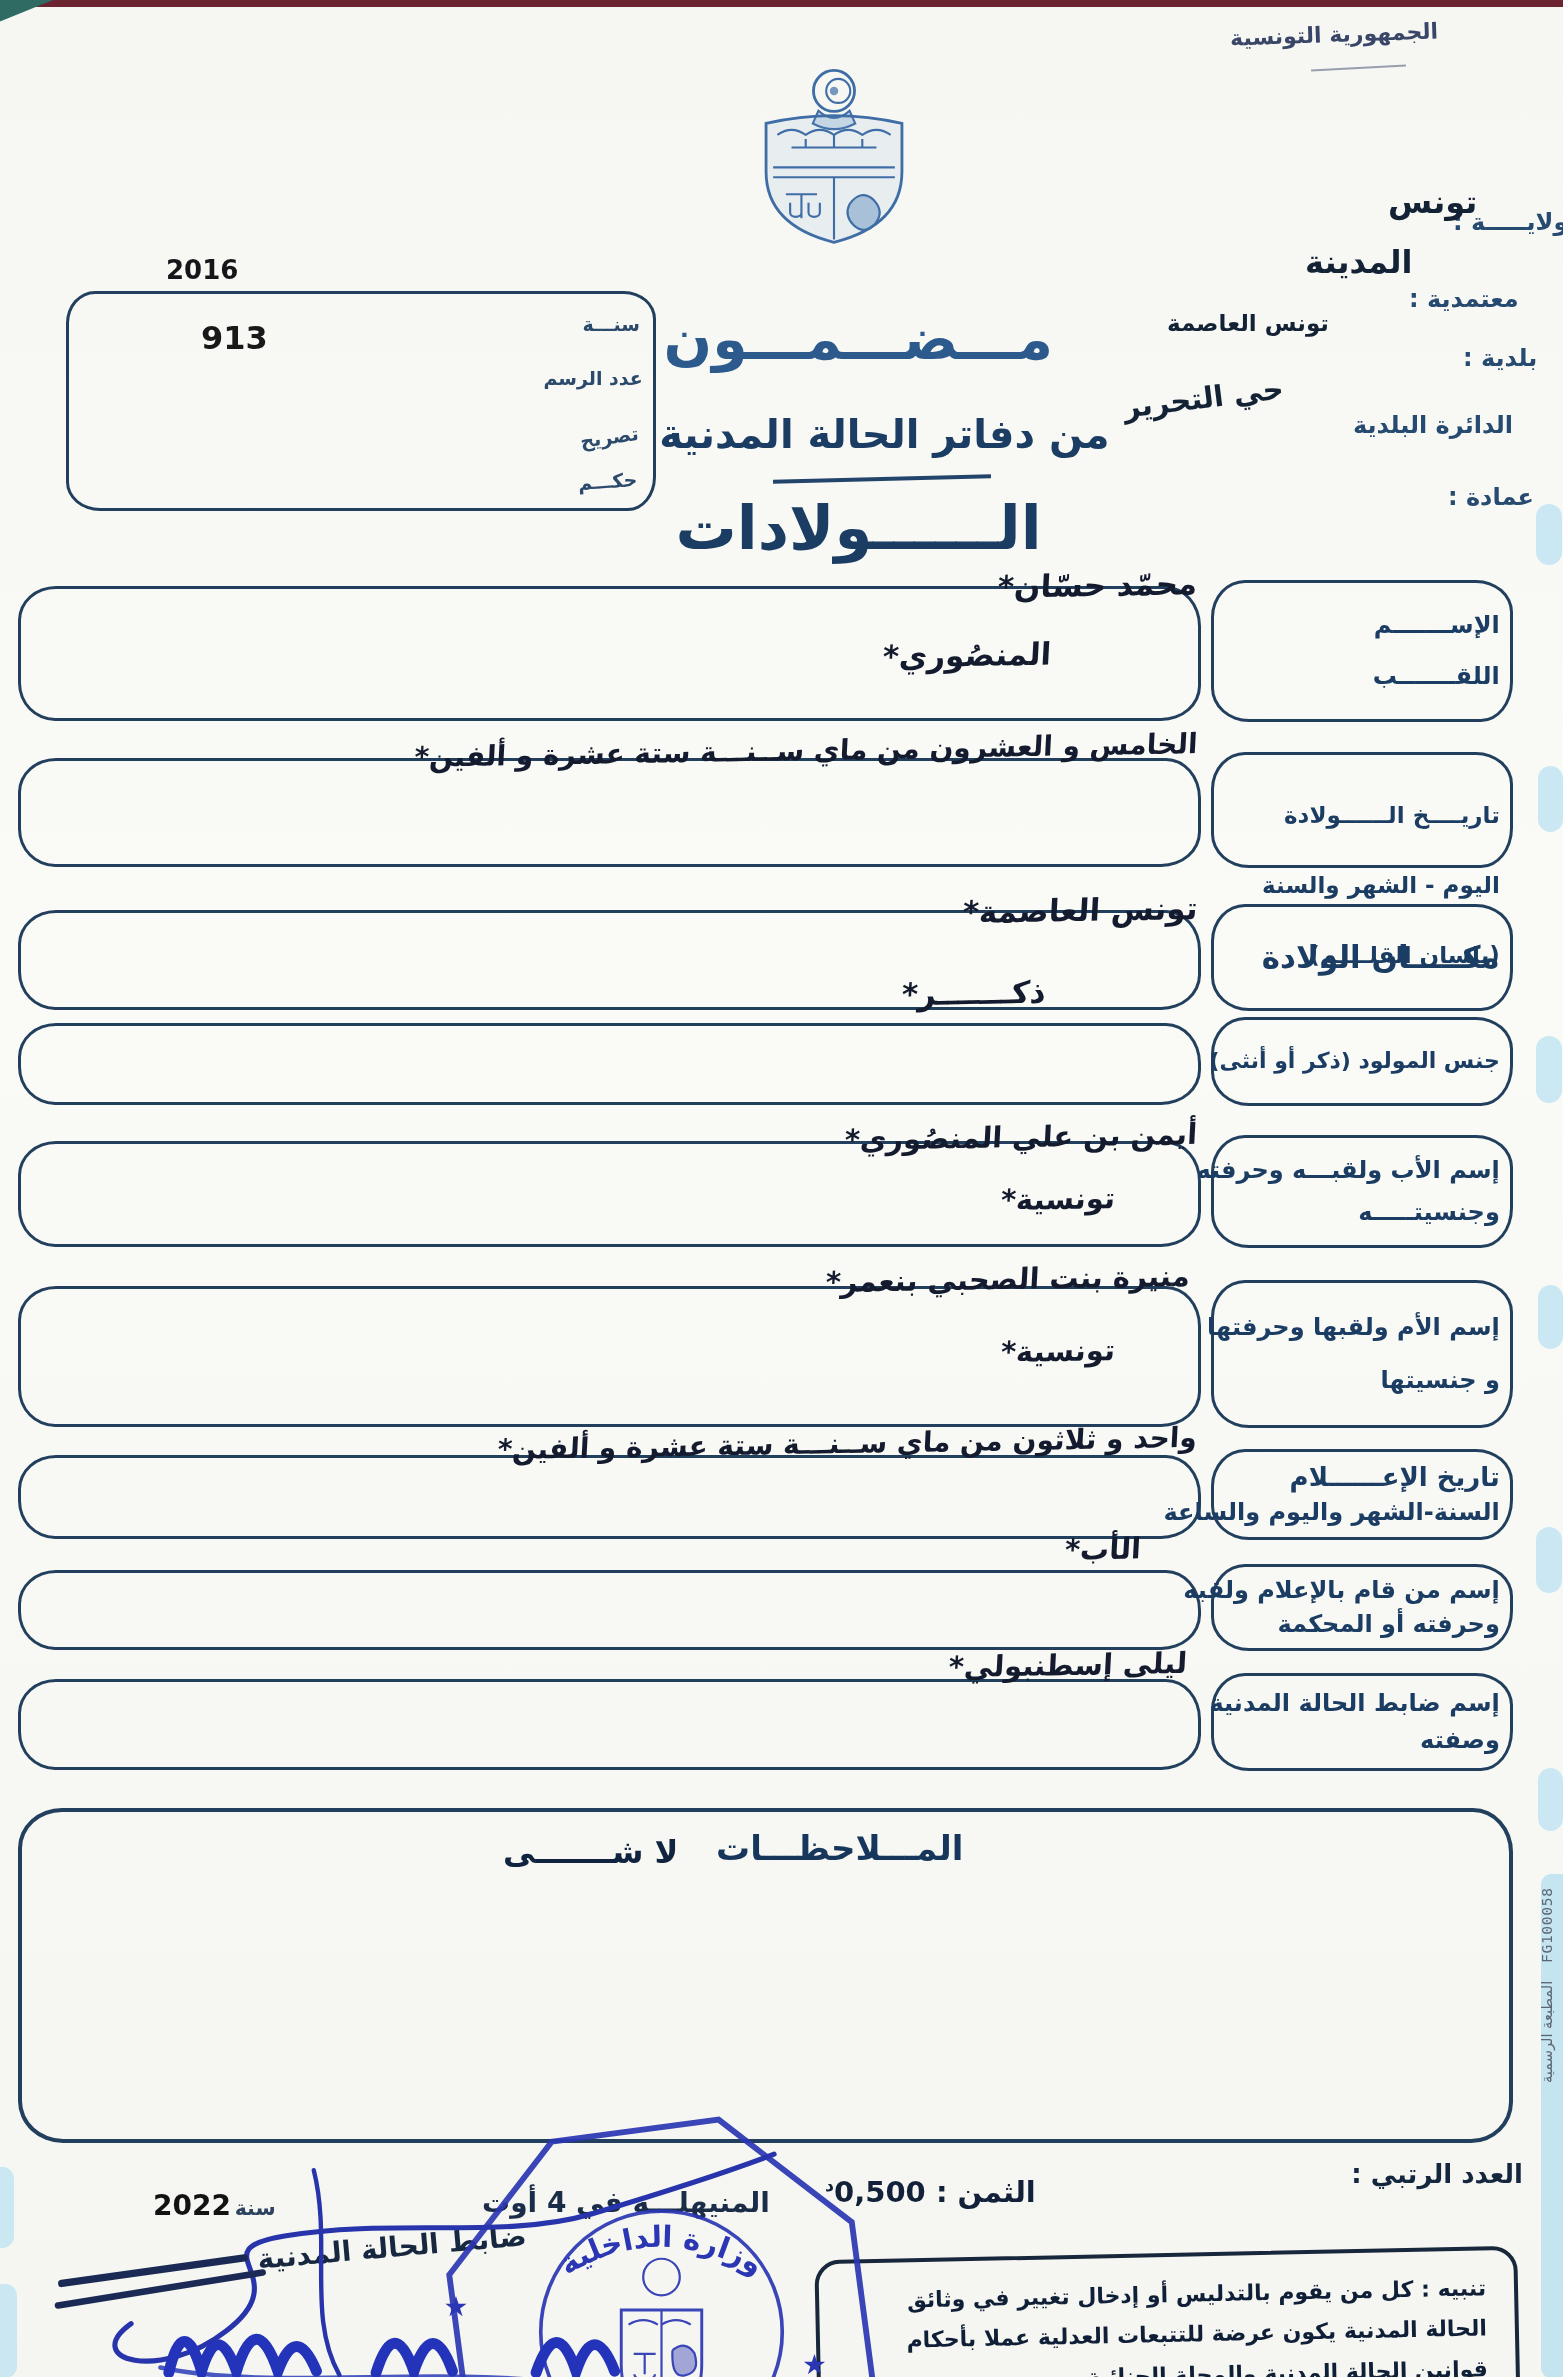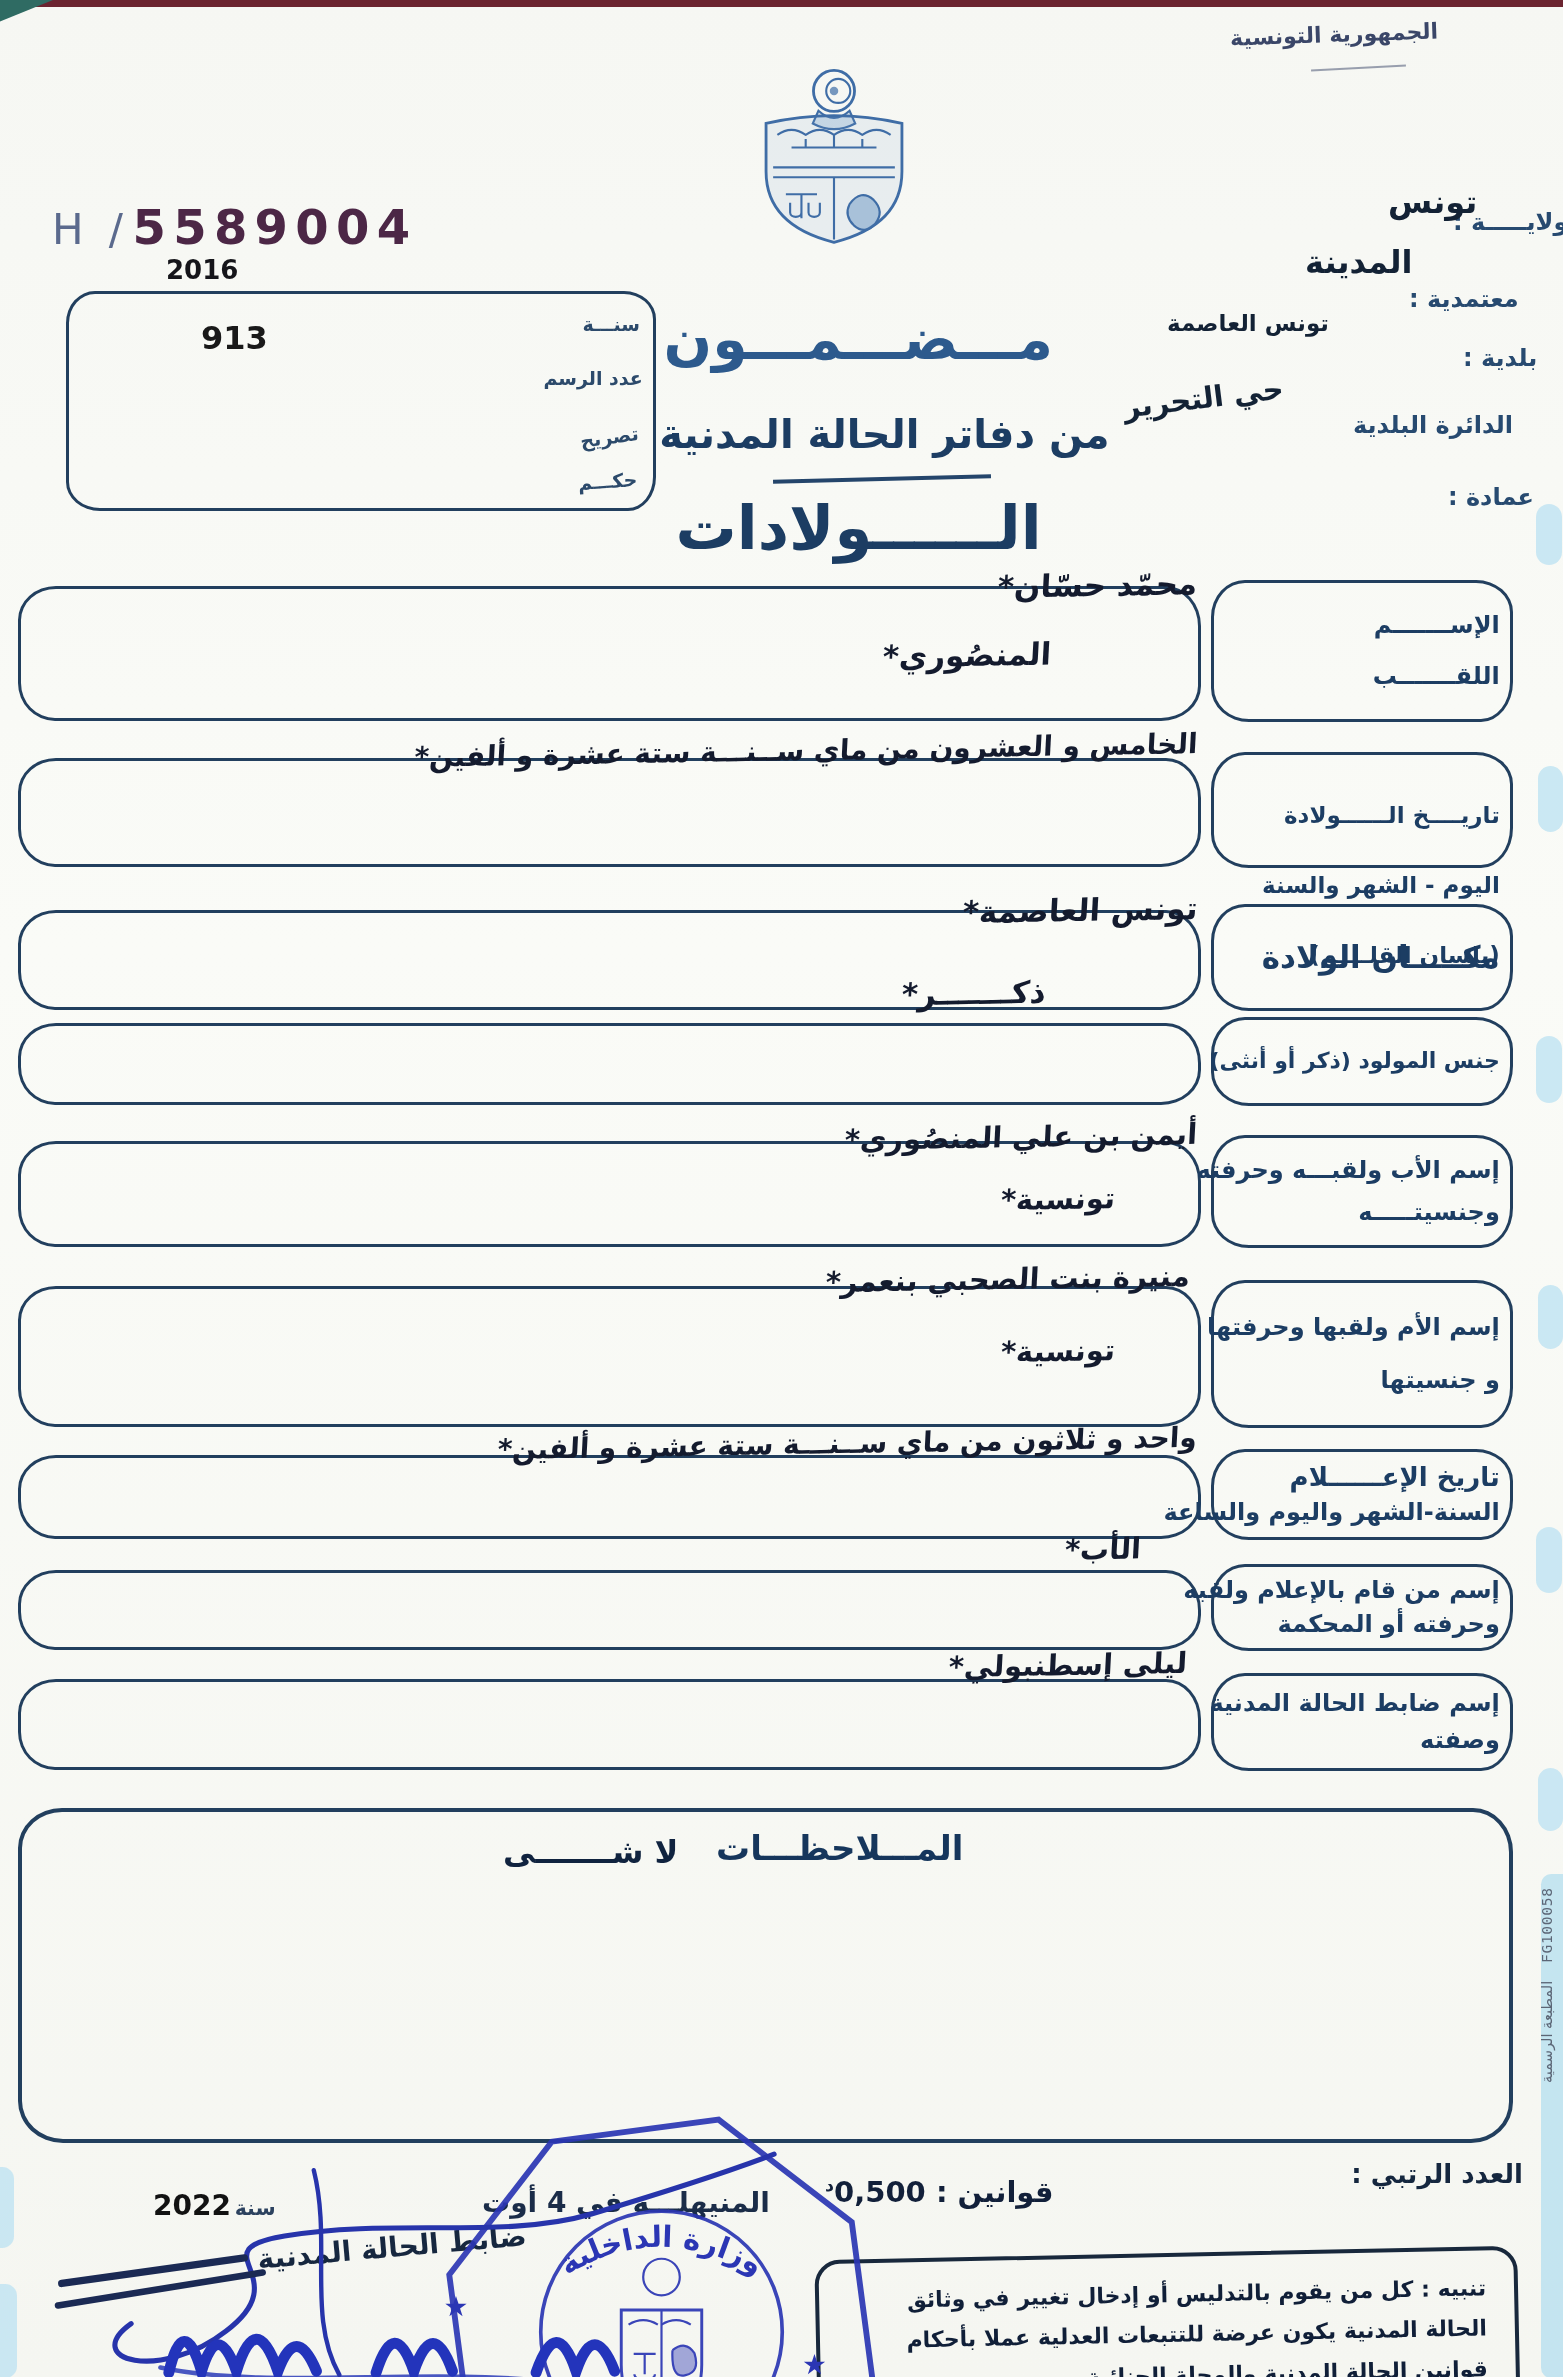--- a/index.html
+++ b/index.html
@@ -170,24 +170,20 @@
       <path d="M 24,84 Q 120,62 216,84 L 216,152 Q 216,228 120,252 Q 24,228 24,152 Z" fill="rgba(120,165,205,.12)"></path>
       <path d="M 40,100 q 20,-14 40,0 q 20,-14 40,0 q 20,-14 40,0 q 20,-14 40,0" stroke-width="3"></path>
       <path d="M 60,118 l 120,0 M 80,106 l 0,12 M 120,100 l 0,18 M 160,106 l 0,12" stroke-width="3"></path>
       <path d="M 34,146 L 206,146 M 34,160 L 206,160" stroke-width="3"></path>
       <path d="M 120,160 L 120,248" stroke-width="3"></path>
       <path d="M 52,184 l 44,0 M 74,184 l 0,34 M 58,196 l 0,14 a 8,6 0 0 0 16,0 l 0,-14 M 84,196 l 0,14 a 8,6 0 0 0 16,0 l 0,-14" stroke-width="3"></path>
       <path d="M 142,198 q 16,-22 34,-6 q 16,16 2,34 q -14,16 -30,2 q -14,-14 -6,-30 Z" fill="rgba(90,140,190,.45)" stroke-width="3"></path>
     </g>
   </svg>
 
-  <div class="serial">
-    <span class="sp">H /</span>
-    <span class="sn">5589004</span>
-  </div>
   <div class="serial-year">2016</div>
 
   <div class="registry-box">
     <span class="rb-label rb-year">سنـــة</span>
     <span class="rb-value">913</span>
     <span class="rb-label rb-record">عدد الرسم</span>
     <span class="rb-label rb-decl">تصريح</span>
     <span class="rb-label rb-judg">حكـــم</span>
   </div>
 
@@ -288,21 +284,21 @@
     </div>
     <span class="hw hw1">ليلى إسطنبولي*</span>
   </div>
 
   <div class="notes-box"></div>
   <div class="notes-label">المـــلاحظـــات</div>
   <div class="notes-value">لا شـــــــى</div>
 
   <div class="f-ordinal">العدد الرتبي :</div>
   <div class="f-price">
-    <span>قوانين :</span>
+    <span>الثمن :</span>
     <span>0,500</span><sup>د</sup>
   </div>
   <div class="f-place">المنيهلـــة في 4 أوت</div>
   <div class="f-year">
     <span class="yw">سنة</span>
     <span class="yv">2022</span>
   </div>
   <div class="f-officer">ضابط الحالة المدنية</div>
 
   <div class="warning-box">تنبيه : كل من يقوم بالتدليس أو إدخال تغيير في وثائق الحالة المدنية يكون عرضة للتتبعات العدلية عملا بأحكام قوانين الحالة المدنية والمجلة الجنائية.</div>

